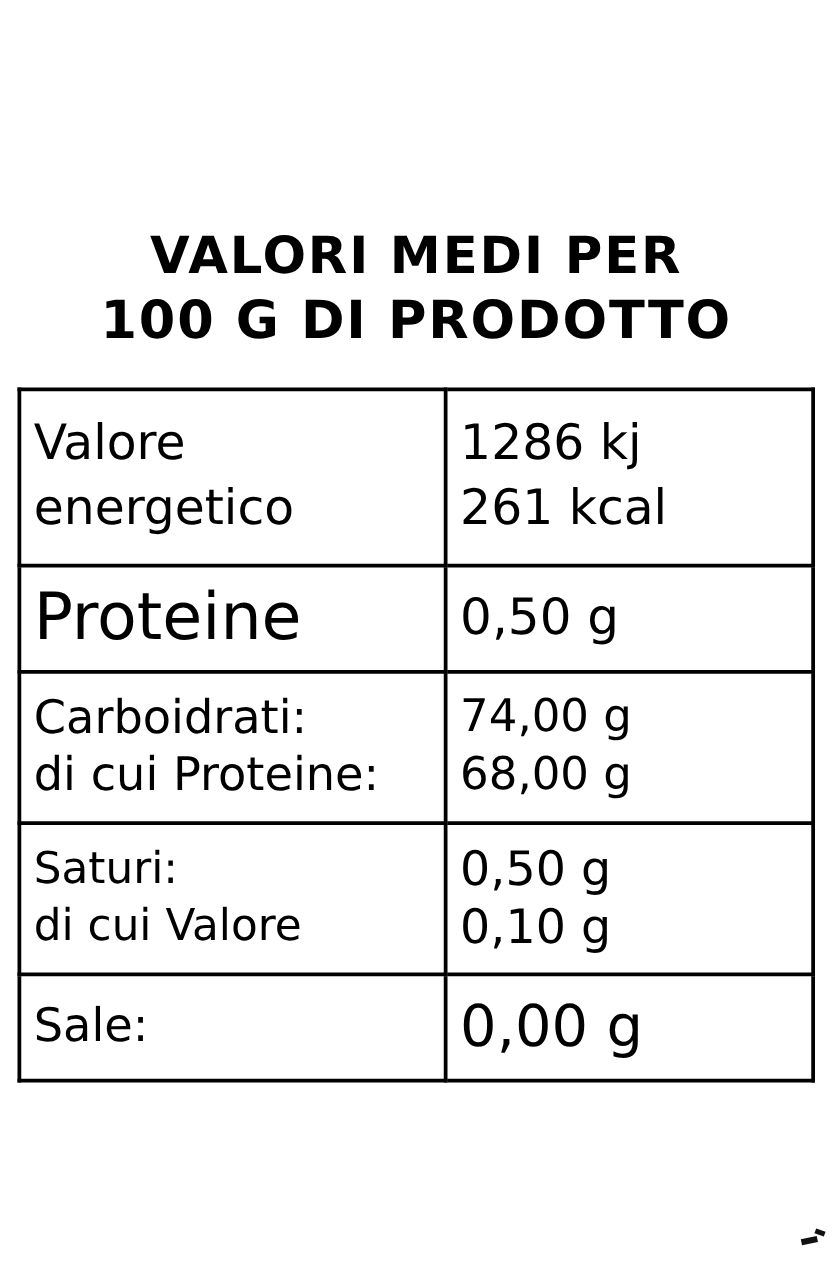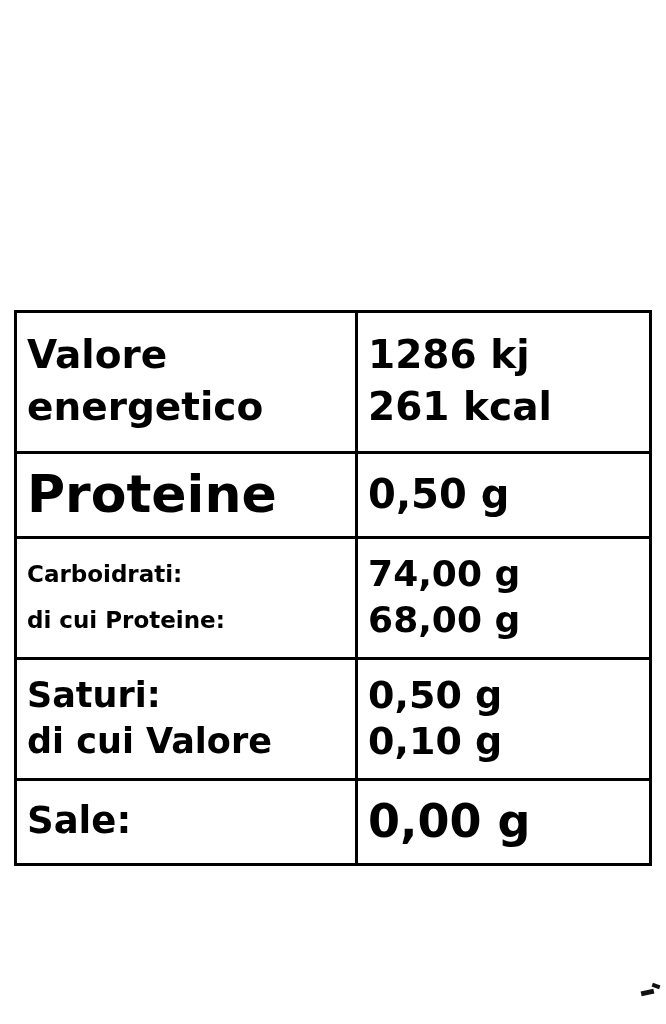--- a/index.html
+++ b/index.html
@@ -48,41 +48,41 @@
     width: 638px;
     border-collapse: collapse;
     table-layout: fixed;
   }
   .nutrition-table td {
     border: 3px solid #000;
     padding: 4px 10px 6px 10px;
     vertical-align: middle;
     font-size: 37px;
     line-height: 44px;
-    font-weight: 700;
+    font-weight: 400;
   }
   .nutrition-table td.label {
     width: 55%;
     text-align: left;
   }
   .nutrition-table td.value {
     width: 45%;
     text-align: left;
     padding-right: 22px;
   }
   .row-energy td { height: 128px; }
   .row-energy .label { font-size: 39px; line-height: 52px; }
   .row-energy .value { font-size: 39px; line-height: 52px; }
 
   .row-protein td { height: 72px; }
   .row-protein .label { font-size: 52px; }
   .row-protein .value { font-size: 40px; }
 
   .row-carbs td { height: 108px; }
-  .row-carbs .label { font-size: 23px; line-height: 46px; }
+  .row-carbs .label { font-size: 37px; line-height: 46px; }
   .row-carbs .value { font-size: 36px; line-height: 46px; }
 
   .row-fat td { height: 108px; }
   .row-fat .label { font-size: 35px; line-height: 46px; }
   .row-fat .value { font-size: 38px; line-height: 46px; }
 
   .row-salt td { height: 72px; }
   .row-salt .label { font-size: 37px; }
   .row-salt .value { font-size: 46px; }
 
@@ -92,20 +92,24 @@
     background: #111;
   }
   .speck-a { left: 641px; top: 990px; width: 13px; height: 5px; transform: rotate(-12deg); }
   .speck-b { left: 652px; top: 984px; width: 8px; height: 4px; transform: rotate(20deg); }
 </style>
 </head>
 <body>
 
 <div class="panel">
 
+  <div class="heading">
+    <span class="line line1">VALORI MEDI PER</span>
+    <span class="line line2">100 G DI PRODOTTO</span>
+  </div>
 
   <table class="nutrition-table">
     <tbody>
       <tr class="row-energy">
         <td class="label">
           <span class="sub">Valore</span>
           <span class="sub">energetico</span>
         </td>
         <td class="value">
           <span class="sub">1286 kj</span>

